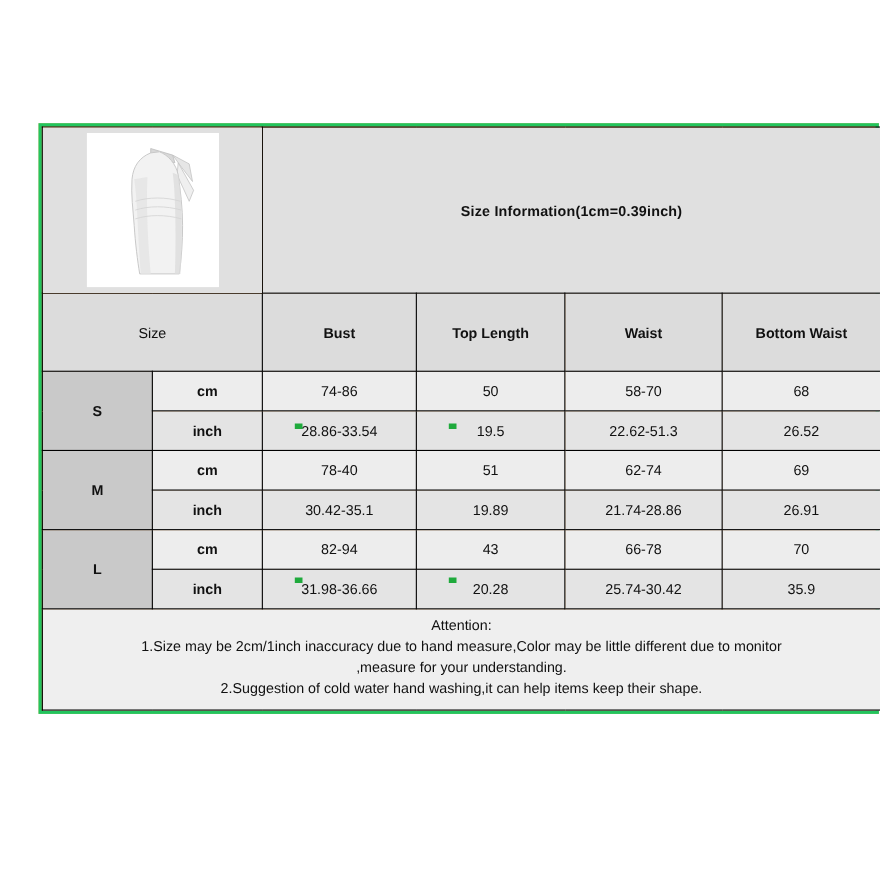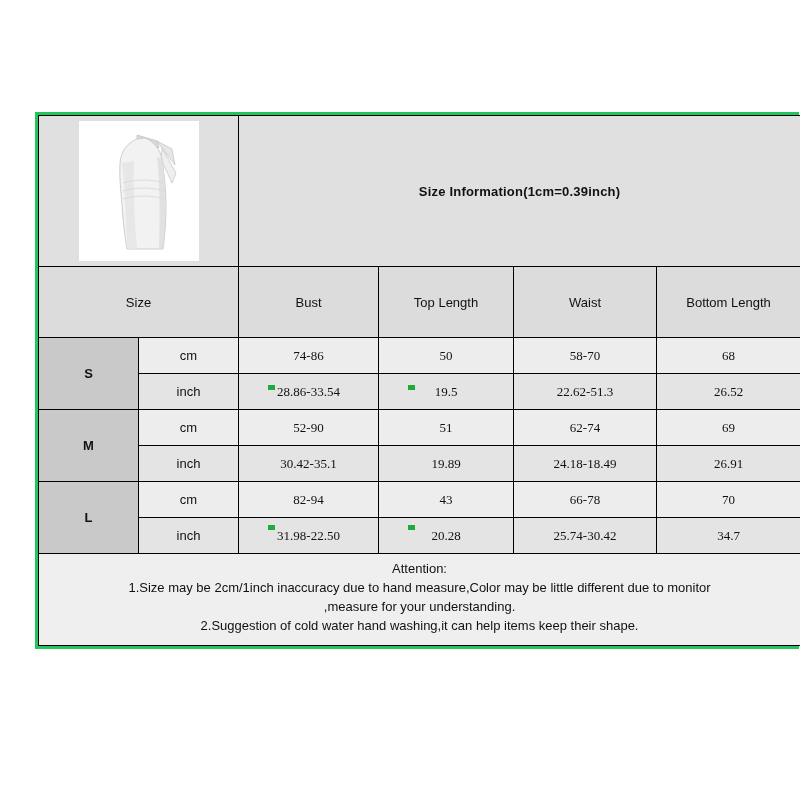--- a/index.html
+++ b/index.html
@@ -64,39 +64,38 @@
   }
   .head-size-cell {
     background: #dcdcdc !important;
     font-size: 22px;
     font-weight: normal;
     height: 70px;
   }
   .head-cell {
     background: #dcdcdc !important;
     font-size: 13.5px;
-    font-weight: normal;
+    font-weight: bold;
     height: 70px;
   }
   .size-label-cell {
     background: #c9c9c9 !important;
     font-size: 15px;
     font-weight: bold;
   }
   .unit-cell {
-    font-weight: normal;
+    font-weight: bold;
     font-size: 13.5px;
     height: 35px;
     background: #ededed !important;
   }
   .val-cell {
     font-size: 13.5px;
     background: #ededed !important;
     height: 35px;
-    font-family: Liberation Serif, serif;
   }
   .row-alt .unit-cell, .row-alt .val-cell {
     background: #e4e4e4 !important;
   }
   .attention-cell {
     background: #efefef !important;
     text-align: center;
     padding: 6px 8px 10px 8px !important;
     font-size: 13.5px;
     line-height: 1.45;
@@ -169,21 +168,21 @@
             </div>
           </td>
           <td class="title-cell" colspan="4">Size Information(1cm=0.39inch)</td>
         </tr>
 
         <tr>
           <td class="head-size-cell" colspan="2">Size</td>
           <td class="head-cell">Bust</td>
           <td class="head-cell">Top Length</td>
           <td class="head-cell">Waist</td>
-          <td class="head-cell">Bottom Length</td>
+          <td class="head-cell">Bottom Waist</td>
         </tr>
 
         <tr>
           <td class="size-label-cell" rowspan="2">S</td>
           <td class="unit-cell">cm</td>
           <td class="val-cell">74-86</td>
           <td class="val-cell">50</td>
           <td class="val-cell">58-70</td>
           <td class="val-cell">68</td>
         </tr>
@@ -191,47 +190,47 @@
           <td class="unit-cell">inch</td>
           <td class="val-cell">28.86-33.54</td>
           <td class="val-cell">19.5</td>
           <td class="val-cell">22.62-51.3</td>
           <td class="val-cell">26.52</td>
         </tr>
 
         <tr>
           <td class="size-label-cell" rowspan="2">M</td>
           <td class="unit-cell">cm</td>
-          <td class="val-cell">52-90</td>
+          <td class="val-cell">78-40</td>
           <td class="val-cell">51</td>
           <td class="val-cell">62-74</td>
           <td class="val-cell">69</td>
         </tr>
         <tr class="row-alt">
           <td class="unit-cell">inch</td>
           <td class="val-cell">30.42-35.1</td>
           <td class="val-cell">19.89</td>
-          <td class="val-cell">24.18-18.49</td>
+          <td class="val-cell">21.74-28.86</td>
           <td class="val-cell">26.91</td>
         </tr>
 
         <tr>
           <td class="size-label-cell" rowspan="2">L</td>
           <td class="unit-cell">cm</td>
           <td class="val-cell">82-94</td>
           <td class="val-cell">43</td>
           <td class="val-cell">66-78</td>
           <td class="val-cell">70</td>
         </tr>
         <tr class="row-alt">
           <td class="unit-cell">inch</td>
-          <td class="val-cell">31.98-22.50</td>
+          <td class="val-cell">31.98-36.66</td>
           <td class="val-cell">20.28</td>
           <td class="val-cell">25.74-30.42</td>
-          <td class="val-cell">34.7</td>
+          <td class="val-cell">35.9</td>
         </tr>
 
         <tr>
           <td class="attention-cell" colspan="6">
             <div>Attention:</div>
             <div>1.Size may be 2cm/1inch inaccuracy due to hand measure,Color may be little different due to monitor</div>
             <div>,measure for your understanding.</div>
             <div>2.Suggestion of cold water hand washing,it can help items keep their shape.</div>
           </td>
         </tr>

